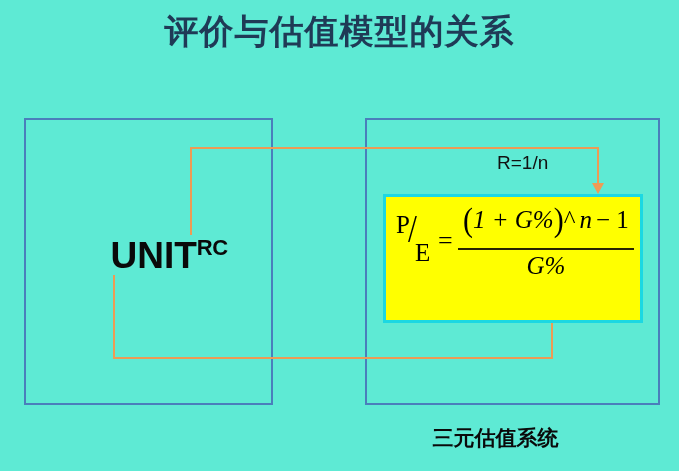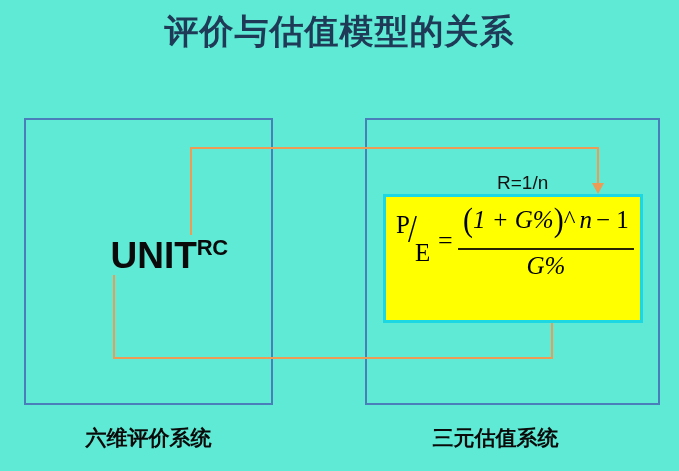--- a/index.html
+++ b/index.html
@@ -158,21 +158,21 @@
     font-size: 25px;
     line-height: 30px;
     white-space: nowrap;
   }
   #cond-row .gap { display: inline-block; width: 18px; }
 
   
   #r-label {
     position: absolute;
     left: 497px;
-    top: 172px;
+    top: 152px;
     font-family: "Liberation Sans", sans-serif;
     font-size: 19px;
     color: #111111;
     white-space: nowrap;
   }
 
   
   .oline {
     position: absolute;
     background: #ED9B55;
@@ -244,17 +244,16 @@
         <div class="num"><span class="paren-big">(</span><span class="ital">1 + G%</span><span class="paren-big">)</span><span>^</span><span class="ital" style="margin-left:4px;">n</span><span style="margin-left:4px;">− 1</span></div>
         <div class="bar"></div>
         <div class="den ital">G%</div>
       </div>
 
     </div>
 
 
   </div>
 
-  <div id="caption-left" class="caption">六维评价系统</div>
 
   <div id="caption-right" class="caption">三元估值系统</div>
 
 </div>
 
 </body></html>

